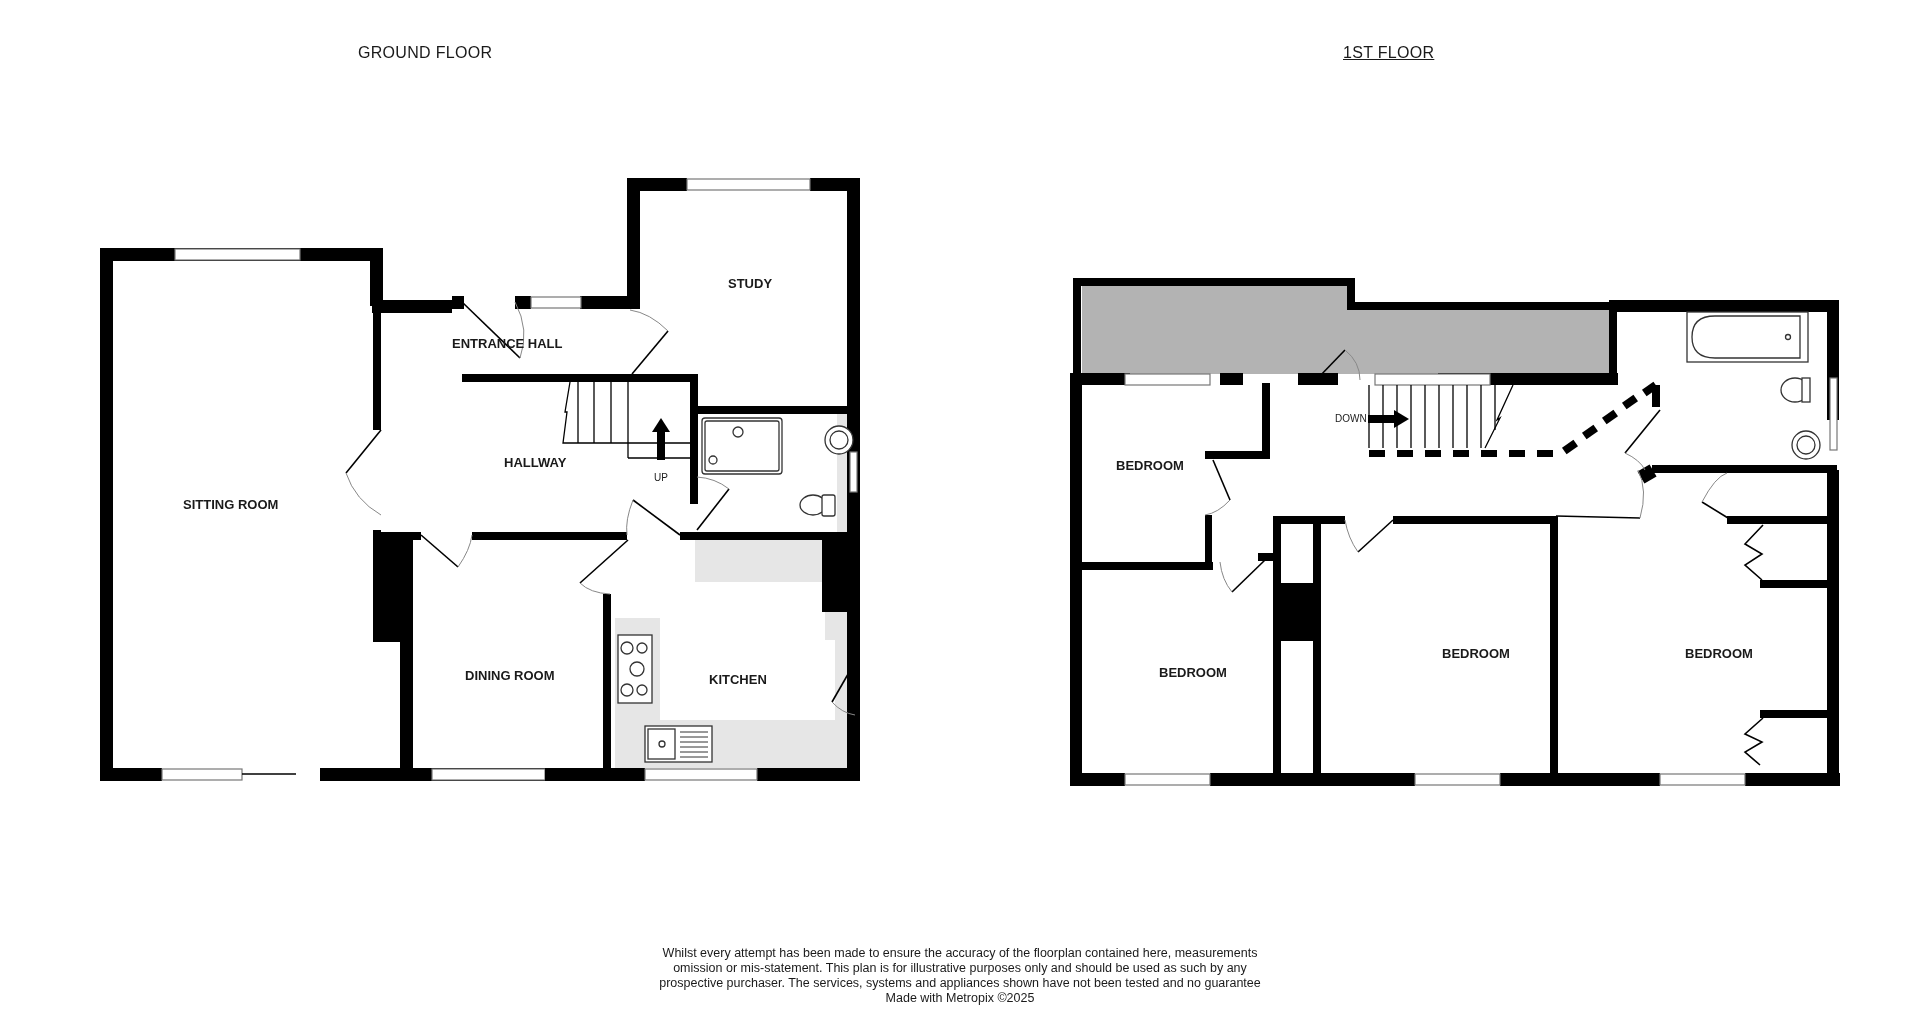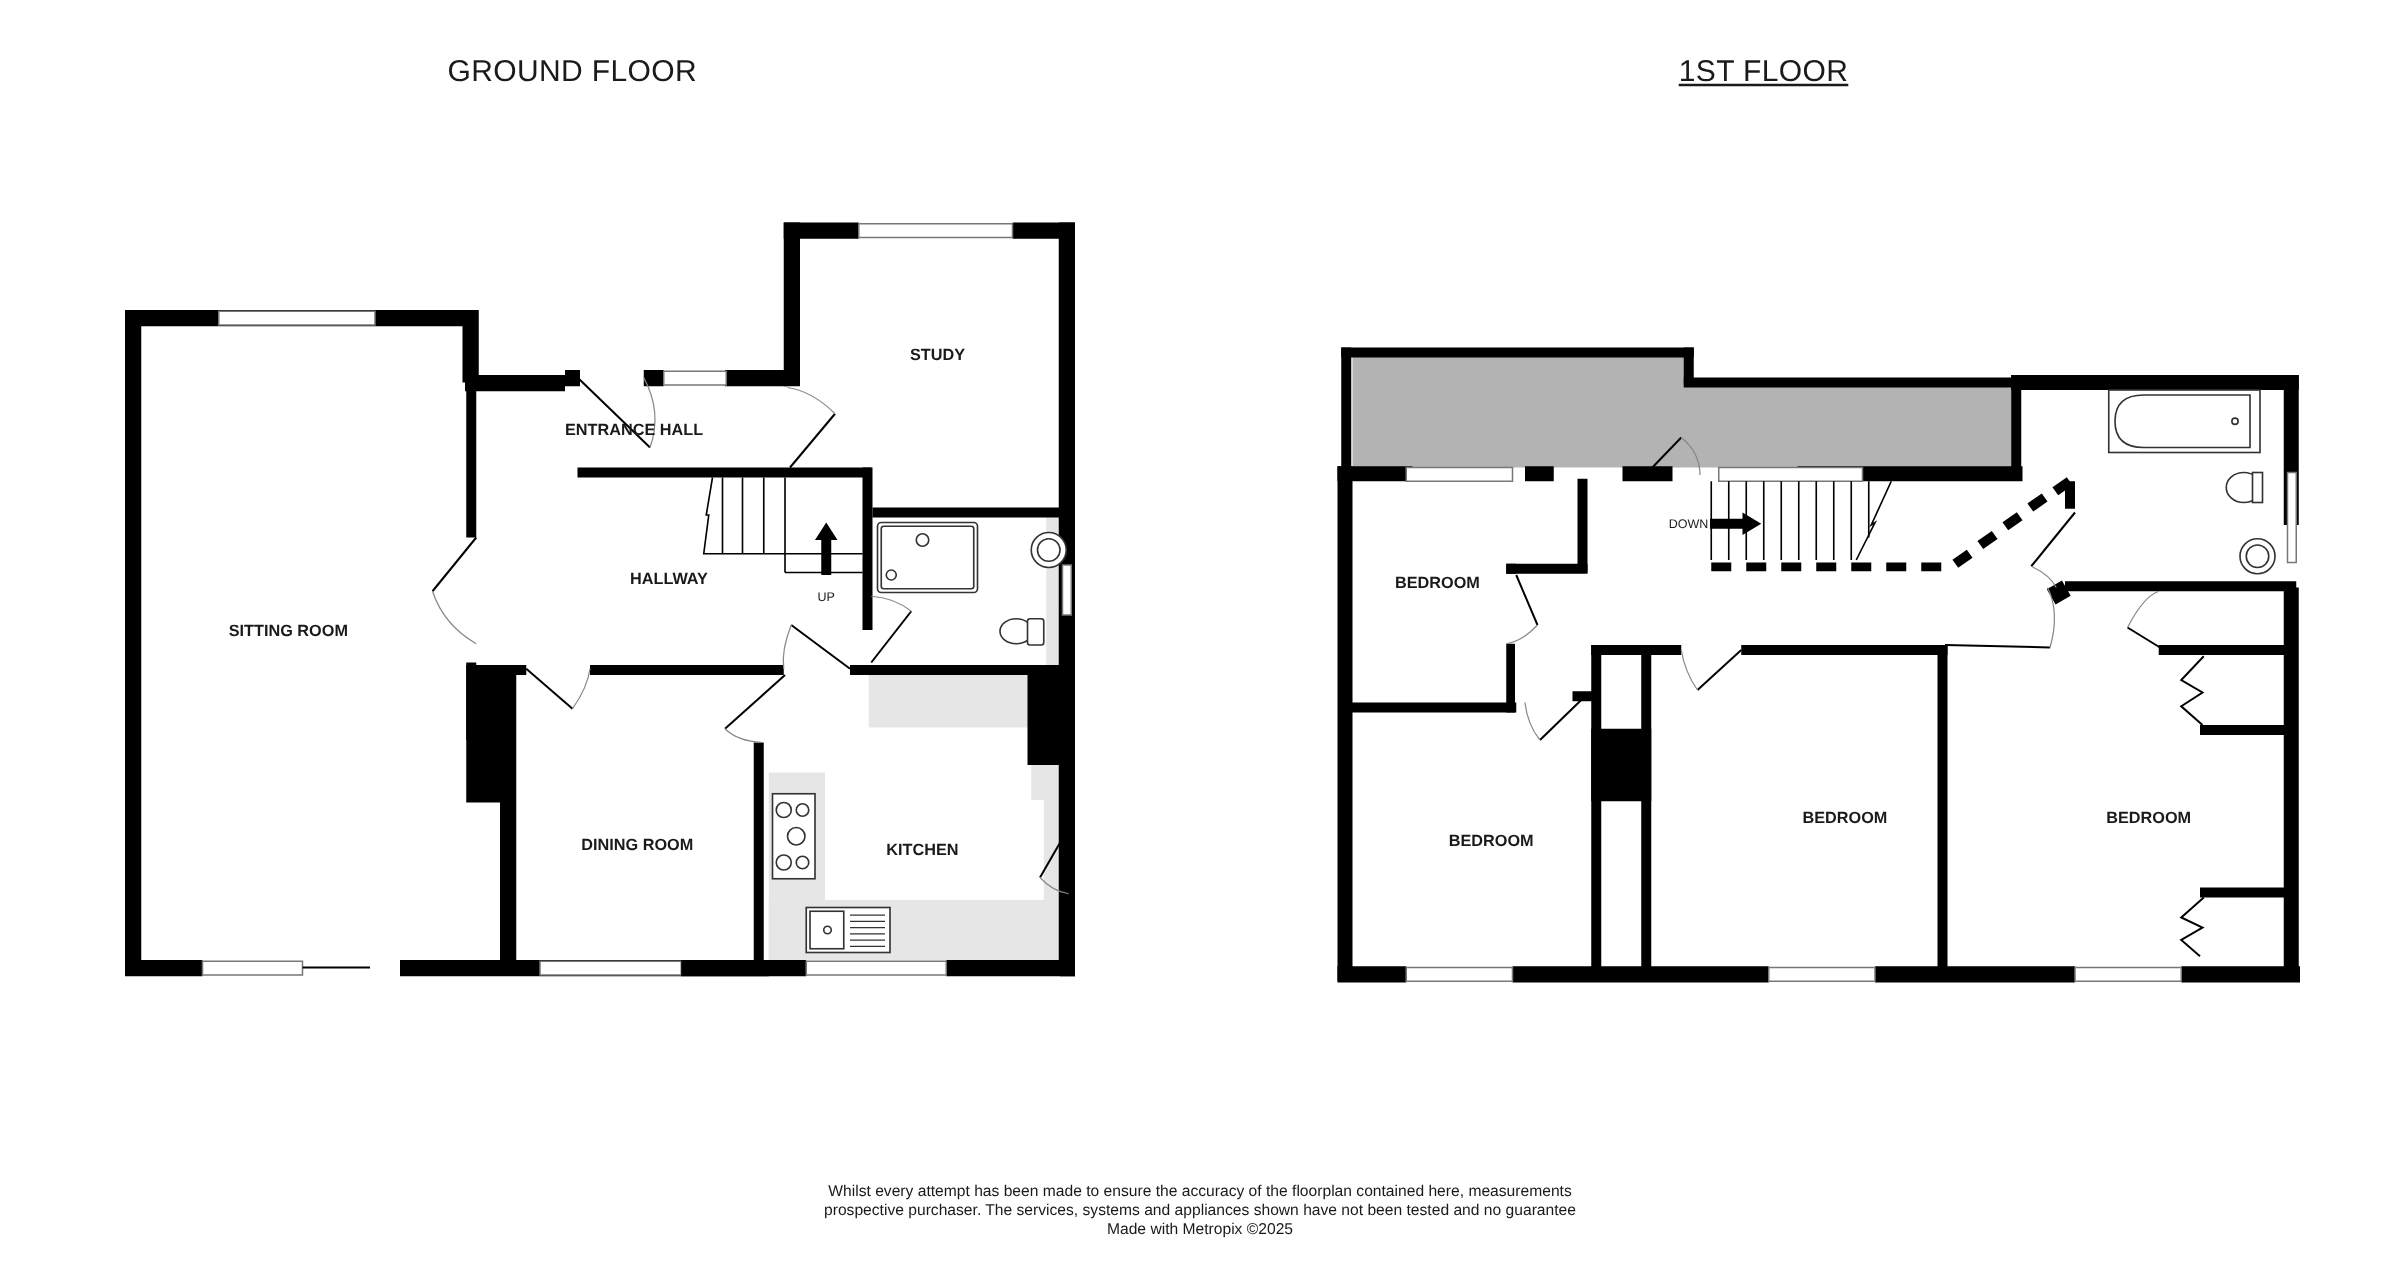--- a/index.html
+++ b/index.html
@@ -1,18 +1,18 @@
 <!DOCTYPE html>
 <html><head>
 <meta charset="utf-8">
 <style>
   html, body { margin: 0; padding: 0; background: #ffffff; }
   body { width: 1920px; height: 1030px; position: relative; overflow: hidden;
          font-family: "Liberation Sans", sans-serif; color: #1a1a1a; }
-  .floor-title { position: absolute; top: 44px; font-size: 24px; letter-spacing: 0.3px;
+  .floor-title { position: absolute; top: 44px; font-size: 16px; letter-spacing: 0.3px;
                  color: #1a1a1a; font-family: "Liberation Sans", sans-serif; }
   #gf-title { left: 358px; }
   #ff-title { left: 1343px; text-decoration: underline; }
   svg.plan { position: absolute; left: 0; top: 0; }
   .room-label { font-family: "Liberation Sans", sans-serif; font-weight: bold; font-size: 13px; fill: #1a1a1a; }
   .small-label { font-family: "Liberation Sans", sans-serif; font-size: 10px; fill: #1a1a1a; }
   .wall { fill: #000; }
   .win { fill: #fff; stroke: #777; stroke-width: 1.2; }
   .door-leaf { stroke: #000; stroke-width: 1.6; fill: none; }
   .door-arc { stroke: #888; stroke-width: 1; fill: none; }
@@ -310,15 +310,16 @@
 
     <text class="room-label" x="1116" y="470">BEDROOM</text>
     <text class="room-label" x="1159" y="677">BEDROOM</text>
     <text class="room-label" x="1442" y="658">BEDROOM</text>
     <text class="room-label" x="1685" y="658">BEDROOM</text>
   </g>
 </svg>
 
 <div class="disclaimer">
   <p>Whilst every attempt has been made to ensure the accuracy of the floorplan contained here, measurements</p>
+  <p>omission or mis-statement. This plan is for illustrative purposes only and should be used as such by any</p>
   <p>prospective purchaser. The services, systems and appliances shown have not been tested and no guarantee</p>
   <p>Made with Metropix ©2025</p>
 </div>
 
 </body></html>

